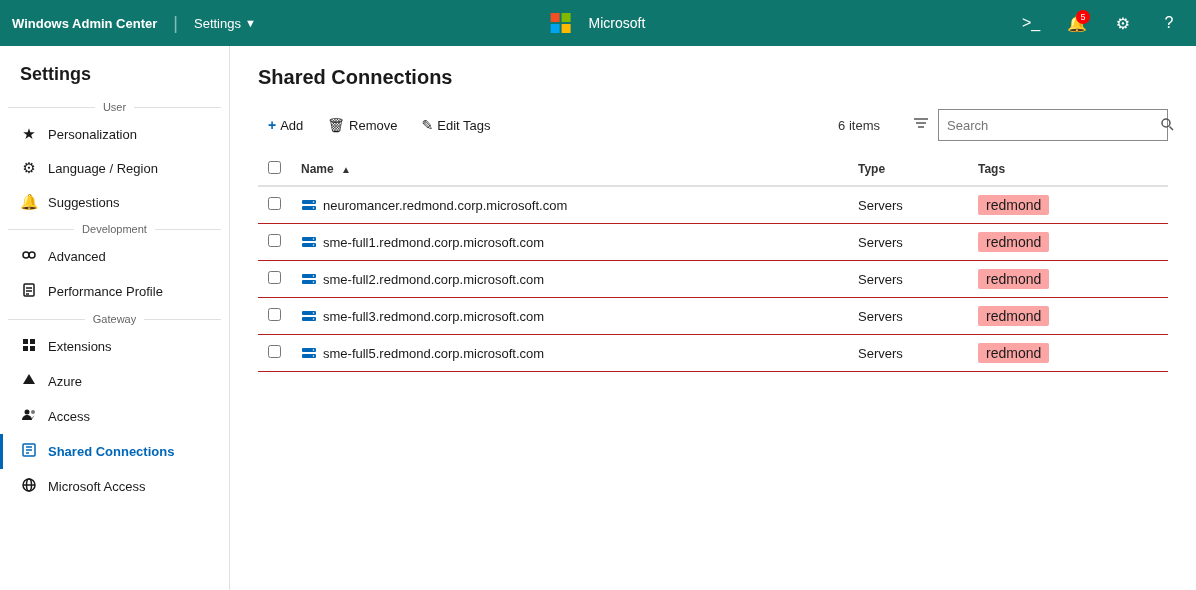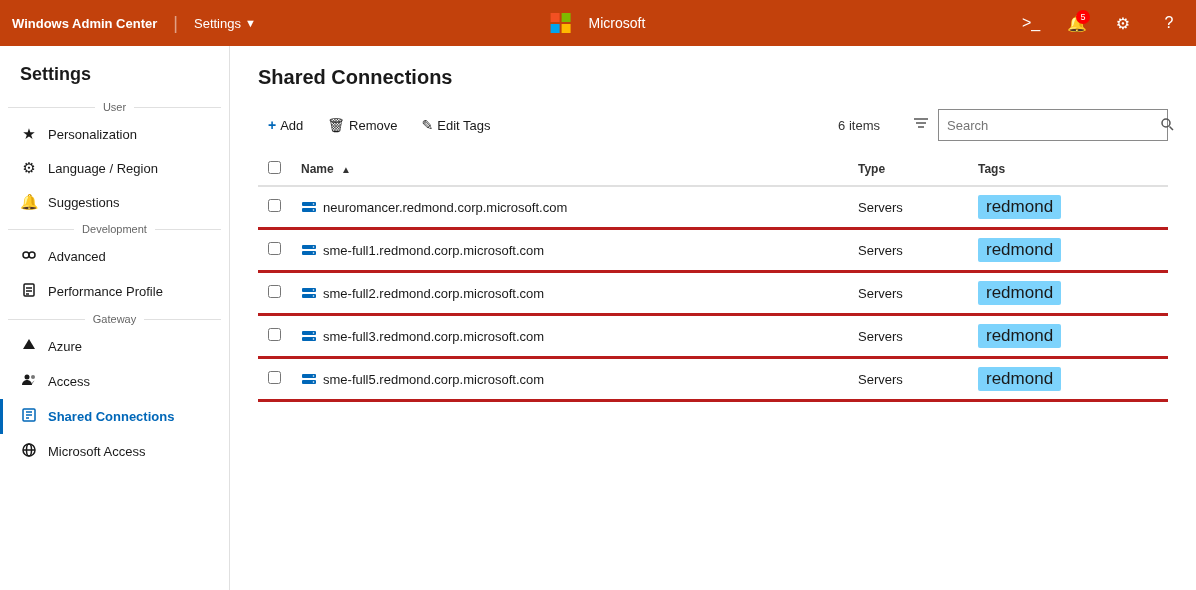--- a/index.html
+++ b/index.html
@@ -1,20 +1,20 @@
 <!DOCTYPE html>
 <html><head>
   <meta charset="utf-8">
   <style>
     * { box-sizing: border-box; margin: 0; padding: 0; }
     body { font-family: 'Segoe UI', Arial, sans-serif; font-size: 13px; background: #fff; color: #1a1a1a; height: 590px; width: 1196px; overflow: hidden; }
 
     
     .topbar {
-      background: #c2410c;
+      background: #0f766e;
       color: #fff;
       height: 46px;
       display: flex;
       align-items: center;
       padding: 0 12px;
       gap: 0;
     }
     .topbar-left {
       display: flex;
       align-items: center;
@@ -243,35 +243,35 @@
     .connections-table th {
       text-align: left;
       padding: 8px 10px;
       font-weight: 600;
       font-size: 12px;
       color: #333;
       border-bottom: 2px solid #e0e0e0;
     }
     .connections-table td {
       padding: 8px 10px;
-      border-bottom: 3px solid #b91c1c;
+      border-bottom: 1px solid #b91c1c;
       font-size: 13px;
     }
     .col-checkbox { width: 32px; }
     .col-name { width: auto; }
     .col-type { width: 120px; }
     .col-tags { width: 200px; }
     .sort-icon { font-size: 10px; margin-left: 4px; }
     .tag-pill {
       display: inline-block;
-      background: #7dd3fc;
+      background: #fca5a5;
       color: #1a1a1a;
       padding: 2px 8px;
       border-radius: 2px;
-      font-size: 17px;
+      font-size: 14px;
     }
     .server-icon {
       display: inline-flex;
       align-items: center;
       justify-content: center;
       width: 16px;
       height: 16px;
       margin-right: 6px;
       vertical-align: middle;
       flex-shrink: 0;
@@ -357,20 +357,31 @@
             <line x1="5" y1="6" x2="11" y2="6"></line>
             <line x1="5" y1="9" x2="11" y2="9"></line>
             <line x1="5" y1="12" x2="8" y2="12"></line>
           </svg>
       </span>
       <span class="label">Performance Profile</span>
     </div>
 
     <div class="sidebar-section-label">Gateway</div>
 
+    <div class="sidebar-item">
+      <span class="icon">
+        <svg width="16" height="16" viewBox="0 0 16 16" fill="currentColor">
+            <rect x="2" y="2" width="5" height="5"></rect>
+            <rect x="9" y="2" width="5" height="5"></rect>
+            <rect x="2" y="9" width="5" height="5"></rect>
+            <rect x="9" y="9" width="5" height="5"></rect>
+          </svg>
+      </span>
+      <span class="label">Extensions</span>
+    </div>
     <div class="sidebar-item">
       <span class="icon">
         <svg width="16" height="16" viewBox="0 0 16 16" fill="currentColor">
             <polygon points="8,2 2,12 14,12"></polygon>
           </svg>
       </span>
       <span class="label">Azure</span>
     </div>
     <div class="sidebar-item">
       <span class="icon">

